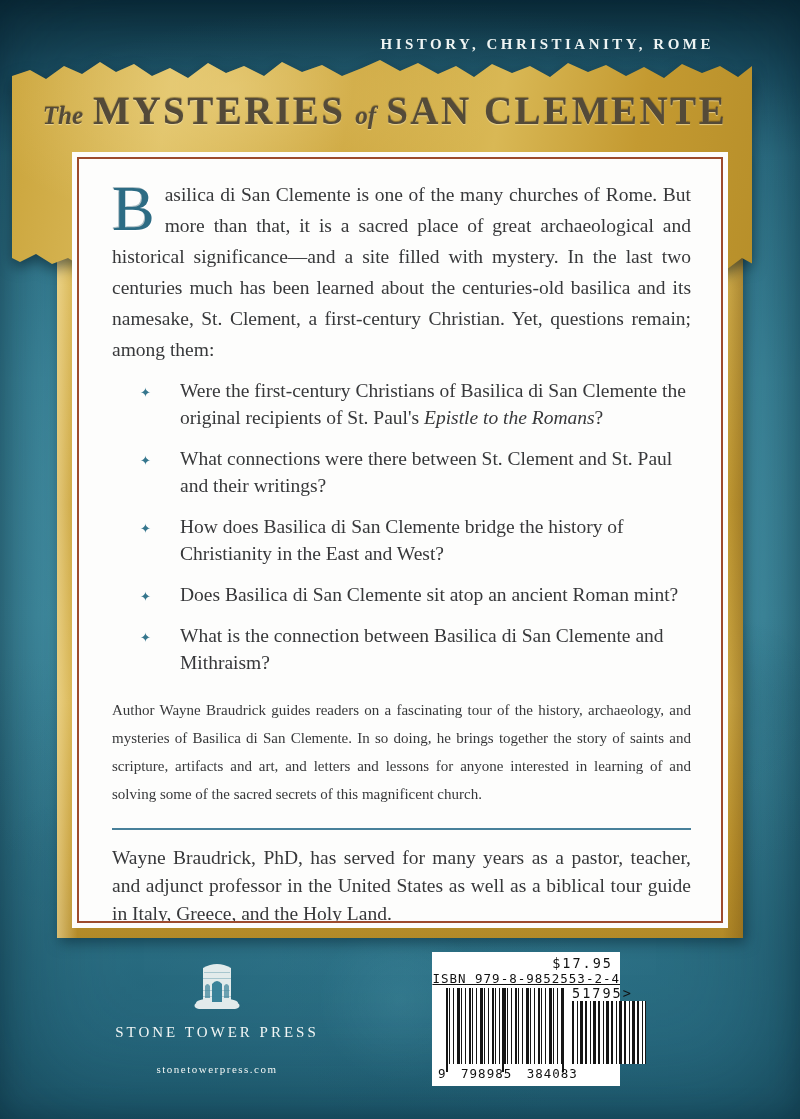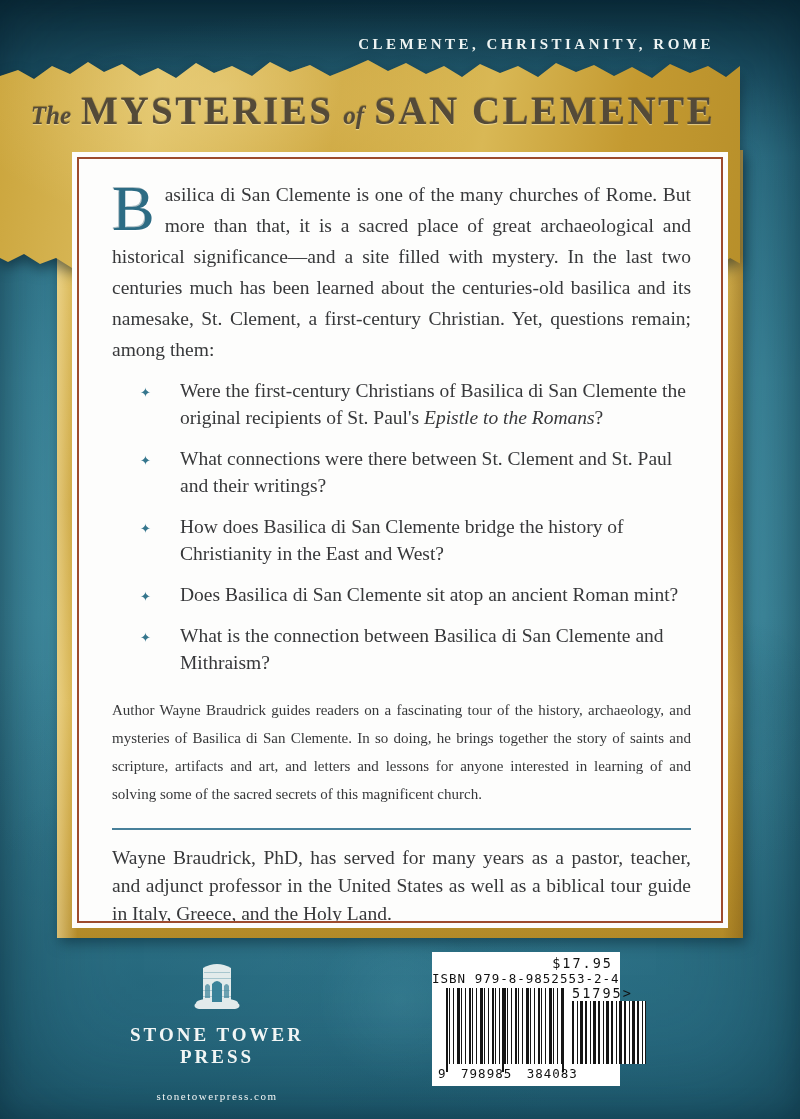--- a/index.html
+++ b/index.html
@@ -26,21 +26,21 @@
       font-size:15px;letter-spacing:3.5px;font-weight:600;z-index:6;}
 
   
   .gold-frame{position:absolute;left:57px;top:150px;width:686px;height:788px;z-index:1;
       background:linear-gradient(180deg,#e7ca6e 0%,#d8b551 12%,#c79f35 45%,#d4af48 70%,#c1972e 90%,#b28a28 100%);
       filter:drop-shadow(3px 5px 7px rgba(4,28,40,.5));}
   .gold-frame::before{content:"";position:absolute;inset:0;
       background:linear-gradient(90deg,rgba(255,240,190,.5) 0%,rgba(0,0,0,0) 3%,rgba(0,0,0,0) 97%,rgba(120,85,20,.45) 100%);}
 
   
-  .band-wrap{position:absolute;left:0;top:0;width:740px;height:300px;z-index:2;
+  .band-wrap{position:absolute;left:12px;top:0;width:740px;height:300px;z-index:2;
       filter:drop-shadow(0 6px 7px rgba(3,22,32,.55));}
   .gold-band{position:absolute;inset:0;
       background:
         radial-gradient(ellipse 60% 80% at 30% 30%, rgba(255,235,170,.35) 0%, rgba(0,0,0,0) 60%),
         linear-gradient(100deg,#c9a238 0%,#dcbd5f 22%,#c9a136 45%,#d9b855 64%,#c49a31 82%,#b78f2a 100%);
       clip-path:polygon(0px 76px,18px 70px,34px 79px,52px 66px,70px 74px,88px 62px,104px 72px,122px 64px,140px 76px,158px 68px,176px 78px,196px 63px,214px 73px,232px 66px,252px 76px,270px 62px,290px 72px,310px 65px,330px 76px,350px 68px,368px 60px,388px 71px,406px 63px,426px 74px,444px 66px,462px 77px,480px 64px,500px 73px,518px 66px,538px 77px,556px 63px,576px 72px,594px 65px,614px 76px,632px 67px,652px 78px,670px 64px,690px 73px,708px 66px,726px 77px,744px 63px,762px 72px,780px 65px,800px 74px,800px 258px,780px 266px,764px 256px,748px 268px,730px 258px,714px 270px,698px 260px,682px 272px,664px 262px,648px 276px,632px 266px,616px 278px,600px 284px,584px 290px,568px 280px,552px 288px,536px 274px,520px 266px,504px 274px,488px 262px,472px 272px,456px 264px,440px 274px,424px 262px,408px 270px,392px 260px,376px 270px,360px 258px,344px 266px,328px 256px,312px 266px,296px 258px,280px 268px,264px 260px,248px 270px,232px 262px,216px 272px,200px 262px,184px 268px,168px 258px,152px 264px,136px 254px,120px 260px,104px 252px,88px 262px,72px 268px,56px 258px,40px 264px,24px 254px,8px 262px,0px 258px);}
   .title{position:absolute;top:88px;left:0;width:100%;text-align:center;
       color:#544a38;font-weight:700;white-space:nowrap;
       text-shadow:0 1px 1px rgba(255,241,195,.6), 0 -1px 1px rgba(45,33,10,.45);}
   .title .caps{font-size:39px;letter-spacing:2.5px;}
@@ -60,46 +60,46 @@
       font-size:19.5px;line-height:27px;max-width:512px;}
   ul.questions .bullet{position:absolute;left:0;top:2px;color:#35768d;font-size:13px;}
   .author-para{font-size:15px;line-height:28px;text-align:justify;margin:20px 0 0 0;}
   .divider{border:none;border-top:2px solid #48809a;margin:20px 0 14px 0;}
   .bio{font-size:19.5px;line-height:28px;text-align:justify;margin:0;}
 
   
   .publisher{position:absolute;left:103px;top:956px;width:228px;text-align:center;
       color:#f2f6f5;z-index:2;}
   .publisher svg{display:block;margin:0 auto 6px auto;}
-  .pub-name{font-size:19px;letter-spacing:3px;font-weight:700;}
+  .pub-name{font-size:15px;letter-spacing:3px;font-weight:400;}
   .pub-site{font-size:11px;letter-spacing:1.5px;margin-top:22px;}
 
   
   .barcode-box{position:absolute;left:432px;top:952px;width:188px;height:134px;
       background:#fff;z-index:2;font-family:"DejaVu Sans Mono",monospace;color:#111;}
   .bc-price{position:absolute;top:3px;right:7px;font-size:13.5px;letter-spacing:2px;}
-  .bc-isbn{position:absolute;top:19px;left:0;width:100%;text-align:left;
-      font-size:12.5px;letter-spacing:1px;}
+  .bc-isbn{position:absolute;top:19px;left:0;width:100%;text-align:right;
+      font-size:12.5px;letter-spacing:1px;text-decoration:underline;}
   .bars-main{position:absolute;left:14px;top:36px;width:118px;height:76px;
       background:repeating-linear-gradient(90deg,#151515 0 2px,#fff 2px 3px,#151515 3px 4px,#fff 4px 7px,#151515 7px 8px,#fff 8px 11px,#151515 11px 14px,#fff 14px 15px,#151515 15px 16px,#fff 16px 19px,#151515 19px 20px,#fff 20px 23px);}
   .bars-main::before,.bars-main::after{content:"";position:absolute;top:0;width:2px;height:84px;background:#151515;}
   .bars-main::before{left:0;} .bars-main::after{right:0;}
   .bars-main .mid-guard{position:absolute;left:56px;top:0;width:2px;height:84px;background:#151515;}
   .bc-supp-label{position:absolute;left:140px;top:33px;width:78px;text-align:left;
       font-size:13.5px;letter-spacing:2px;}
   .bars-supp{position:absolute;left:140px;top:49px;width:74px;height:63px;
       background:repeating-linear-gradient(90deg,#151515 0 2px,#fff 2px 5px,#151515 5px 6px,#fff 6px 8px,#151515 8px 11px,#fff 11px 13px);}
   .bc-digits{position:absolute;left:6px;top:114px;font-size:12.5px;letter-spacing:1px;word-spacing:6px;}
 </style>
 </head>
 <body>
 
 <div class="bg"></div>
 
-<div class="genre">CLEMENTE, CHRISTIANITY, ROME</div>
+<div class="genre">HISTORY, CHRISTIANITY, ROME</div>
 
 <div class="gold-frame"></div>
 
 <div class="band-wrap">
   <div class="gold-band"></div>
   <div class="title">
     <span class="small-it">The</span>
     <span class="caps">MYSTERIES</span>
     <span class="small-it">of</span>
     <span class="caps">SAN CLEMENTE</span>

